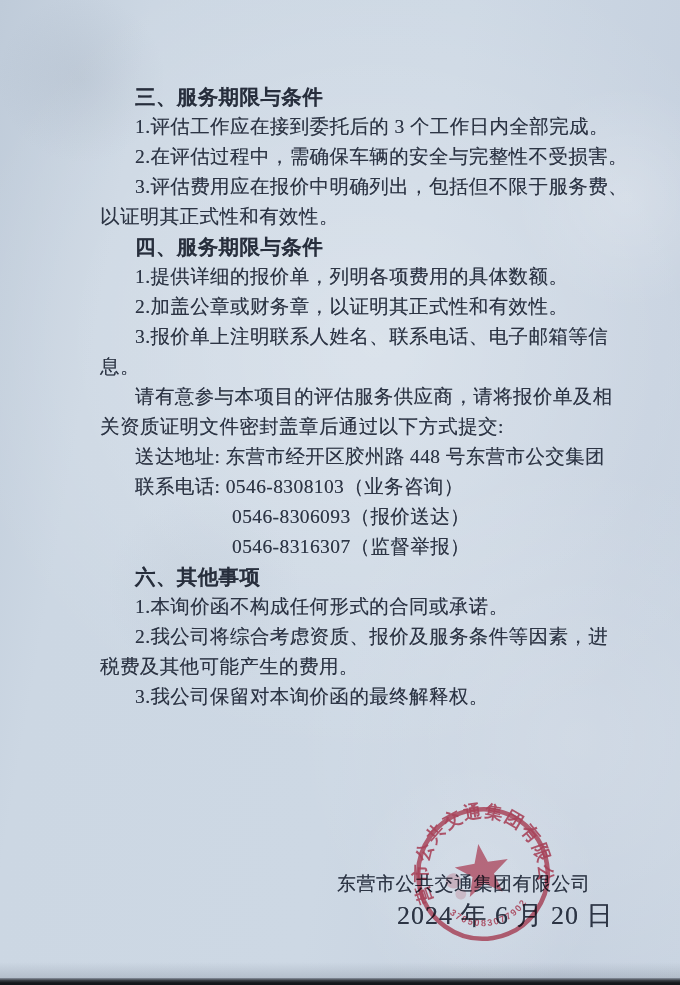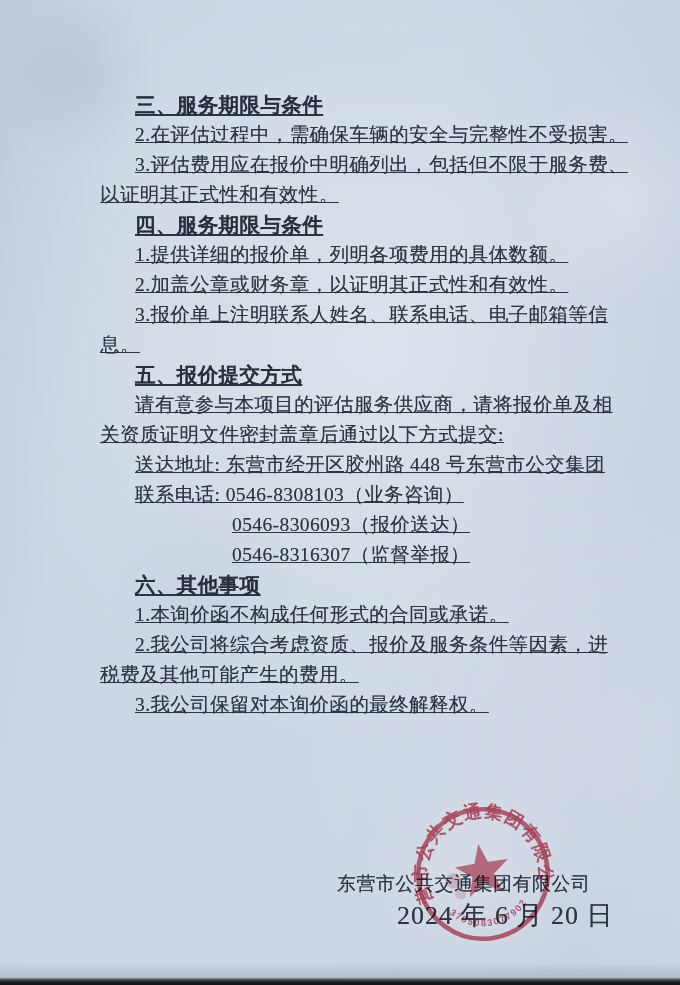--- a/index.html
+++ b/index.html
@@ -31,21 +31,21 @@
   .photo-edge{
     position:absolute;left:0;right:0;bottom:0;height:7px;
     background:linear-gradient(180deg,#8a93a0 0%,#3a3e45 35%,#14161a 70%);
   }
   .bottom-shadow{
     position:absolute;left:0;right:0;bottom:7px;height:16px;
     background:linear-gradient(180deg,rgba(70,80,95,0) 0%,rgba(70,80,95,0.18) 100%);
   }
 
   .content{
-    position:absolute;left:100px;top:90px;width:492px;text-decoration:underline;
+    position:absolute;left:100px;top:82px;width:492px;
   }
   .line{
     min-height:30px;line-height:30px;
     font-size:19.5px;letter-spacing:0.4px;
     text-shadow:0 0 0.6px rgba(44,52,68,0.55);
     white-space:nowrap;
   }
   .line.heading{
     font-family:"Liberation Sans","DejaVu Sans",sans-serif;
     font-weight:700;font-size:20.5px;color:#272e3c;
@@ -77,29 +77,29 @@
     transform:rotate(-9deg);
   }
 </style>
 </head>
 <body>
 
 <div class="paper">
 
   <div class="content">
       <div class="line heading">三、服务期限与条件</div>
+      <div class="line indent">1.评估工作应在接到委托后的 3 个工作日内全部完成。</div>
       <div class="line indent">2.在评估过程中，需确保车辆的安全与完整性不受损害。</div>
       <div class="line indent">3.评估费用应在报价中明确列出，包括但不限于服务费、</div>
       <div class="line flush">以证明其正式性和有效性。</div>
       <div class="line heading">四、服务期限与条件</div>
       <div class="line indent">1.提供详细的报价单，列明各项费用的具体数额。</div>
       <div class="line indent">2.加盖公章或财务章，以证明其正式性和有效性。</div>
       <div class="line indent">3.报价单上注明联系人姓名、联系电话、电子邮箱等信</div>
       <div class="line flush">息。</div>
-      <div class="line heading">五、报价提交方式</div>
       <div class="line indent">请有意参与本项目的评估服务供应商，请将报价单及相</div>
       <div class="line flush">关资质证明文件密封盖章后通过以下方式提交:</div>
       <div class="line indent">送达地址: 东营市经开区胶州路 448 号东营市公交集团</div>
       <div class="line indent">联系电话: 0546-8308103（业务咨询）</div>
       <div class="line phone">0546-8306093（报价送达）</div>
       <div class="line phone">0546-8316307（监督举报）</div>
       <div class="line heading">六、其他事项</div>
       <div class="line indent">1.本询价函不构成任何形式的合同或承诺。</div>
       <div class="line indent">2.我公司将综合考虑资质、报价及服务条件等因素，进</div>
       <div class="line flush">税费及其他可能产生的费用。</div>

